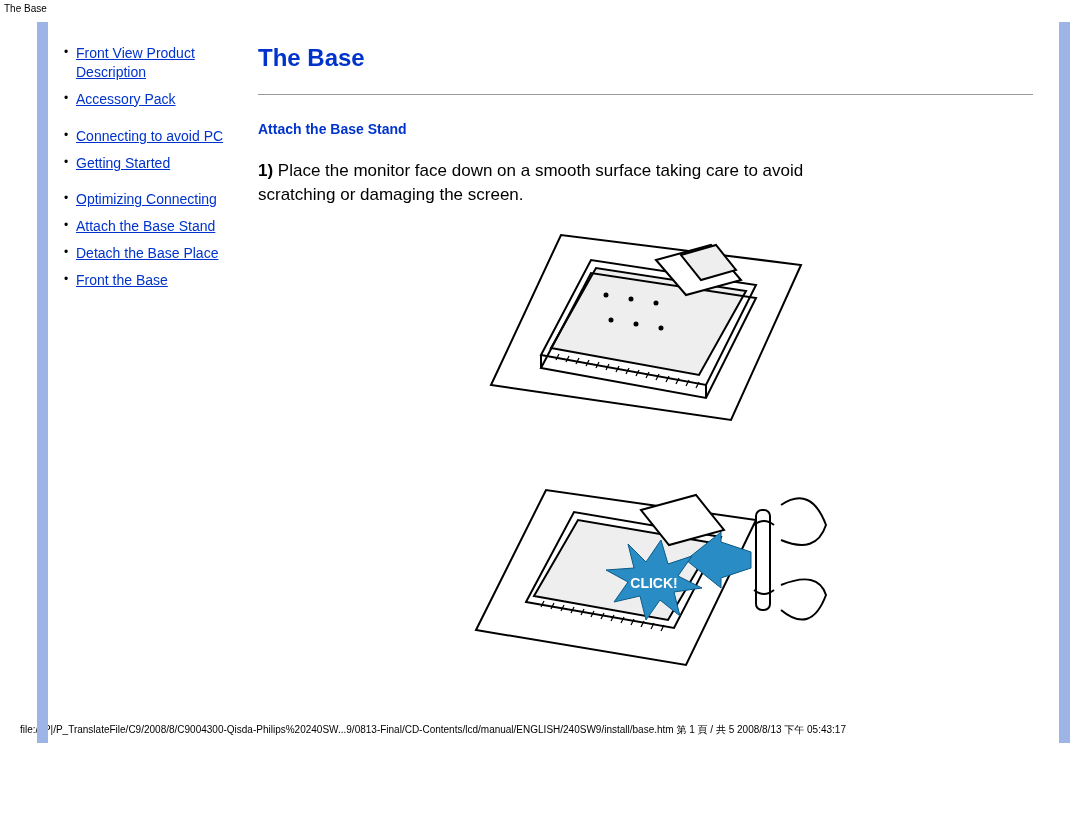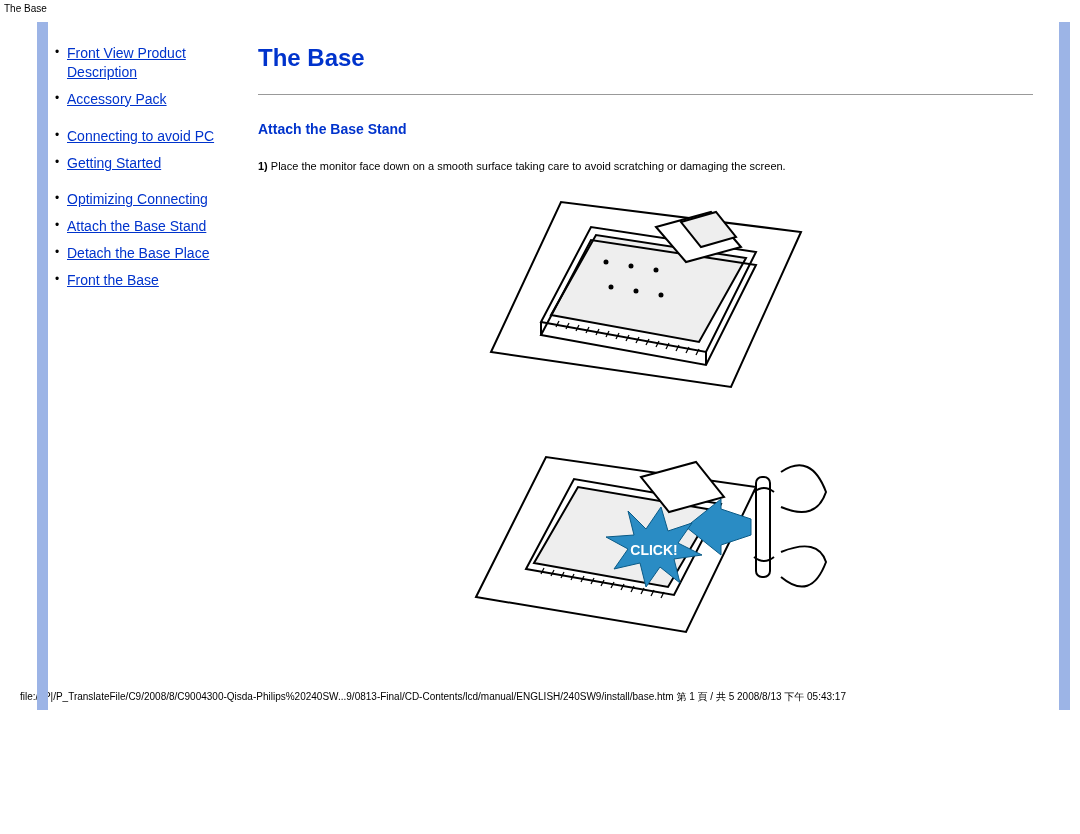--- a/index.html
+++ b/index.html
@@ -34,21 +34,21 @@
   .content-row {
     display: flex;
     align-items: flex-start;
     margin-left: 48px;   
     width: 1005px;        
     padding-top: 22px;
   }
 
   .sidebar {
     width: 210px;
-    padding-left: 7px;
+    padding-left: 16px;
     padding-right: 10px;
     font-size: 14px;
   }
   .sidebar .group { margin-bottom: 18px; }
   .sidebar .item {
     position: relative;
     padding-left: 12px;
     margin-bottom: 8px;
     line-height: 1.35;
   }
@@ -83,21 +83,21 @@
     border-top: 1px solid #999;
     margin: 0 0 26px 0;
   }
   .section-head {
     color: #0033cc;
     font-weight: bold;
     font-size: 14px;
     margin-bottom: 22px;
   }
   .step {
-    font-size: 11px;
+    font-size: 17px;
     line-height: 1.4;
     margin-bottom: 8px;
     color: #000;
     max-width: 600px;
     margin-top: 8px;
   }
   .step b { font-weight: bold; }
   .fig {
     text-align: center;
     margin: 18px 0 28px 0;

